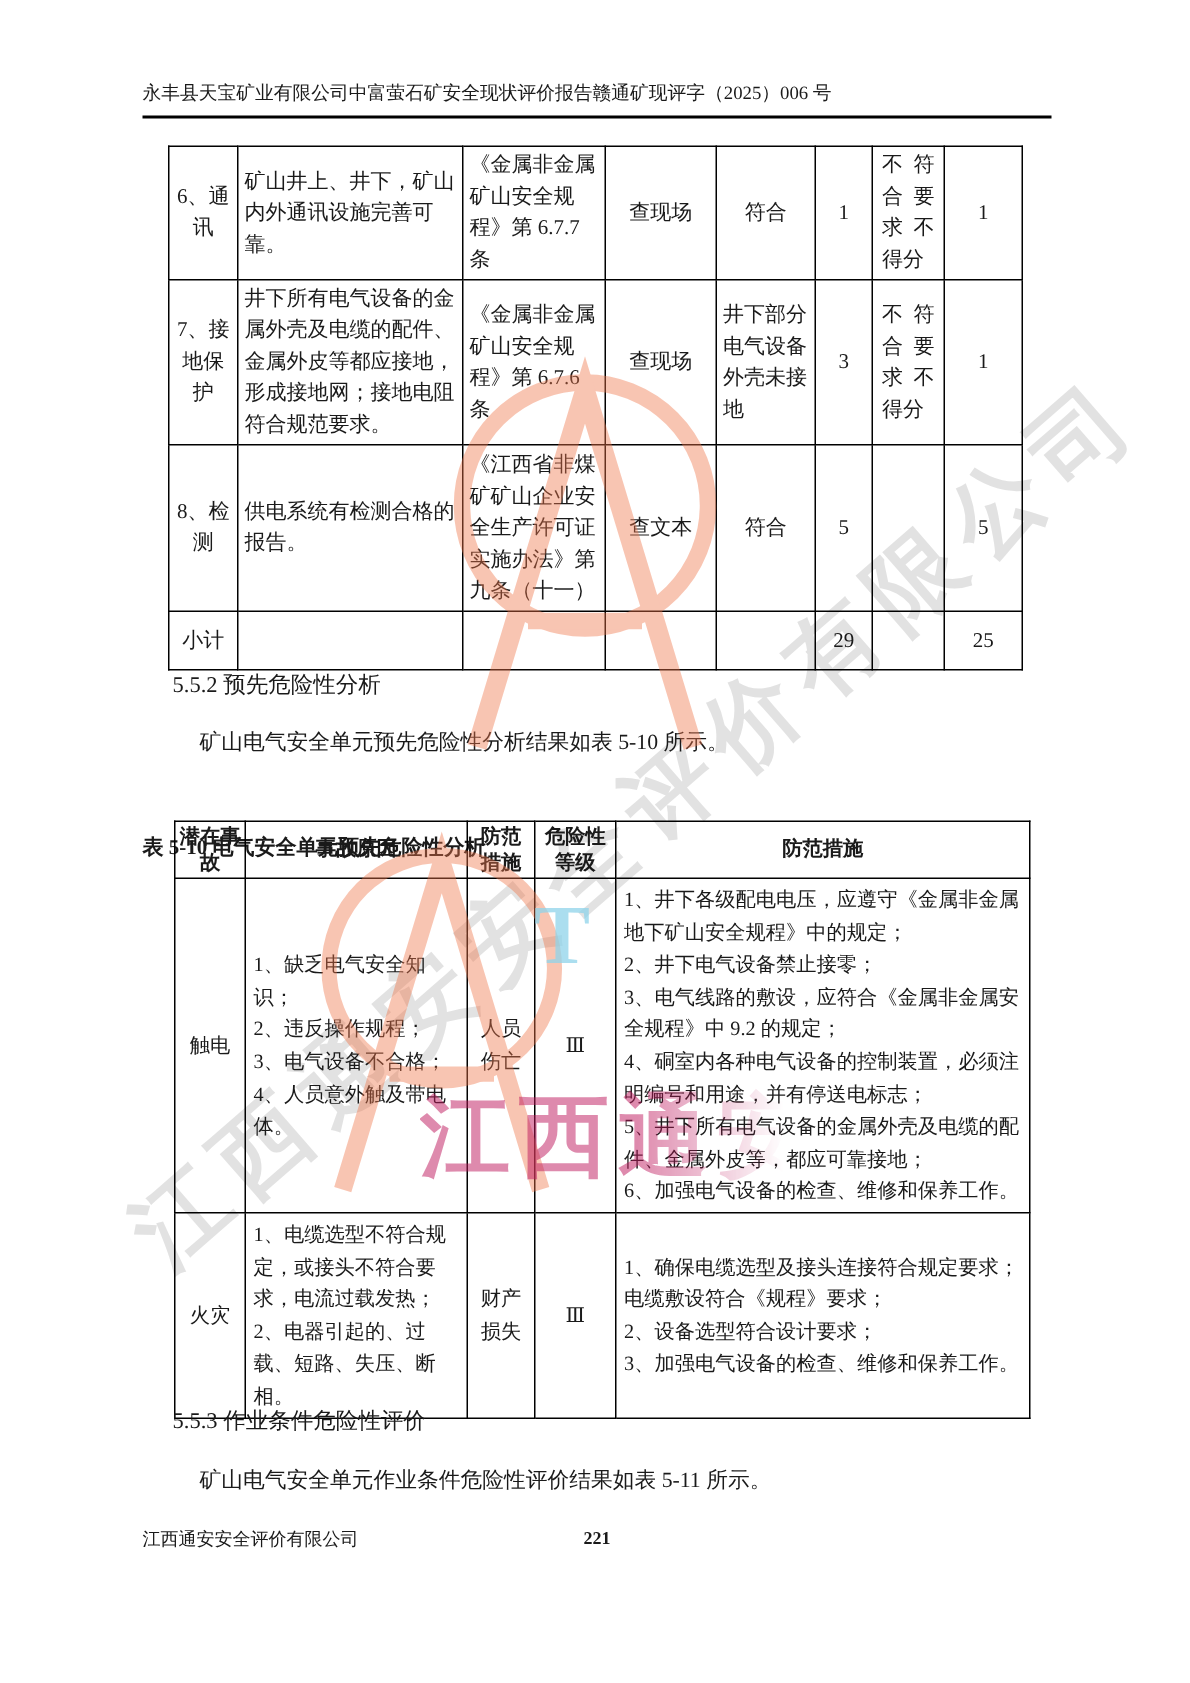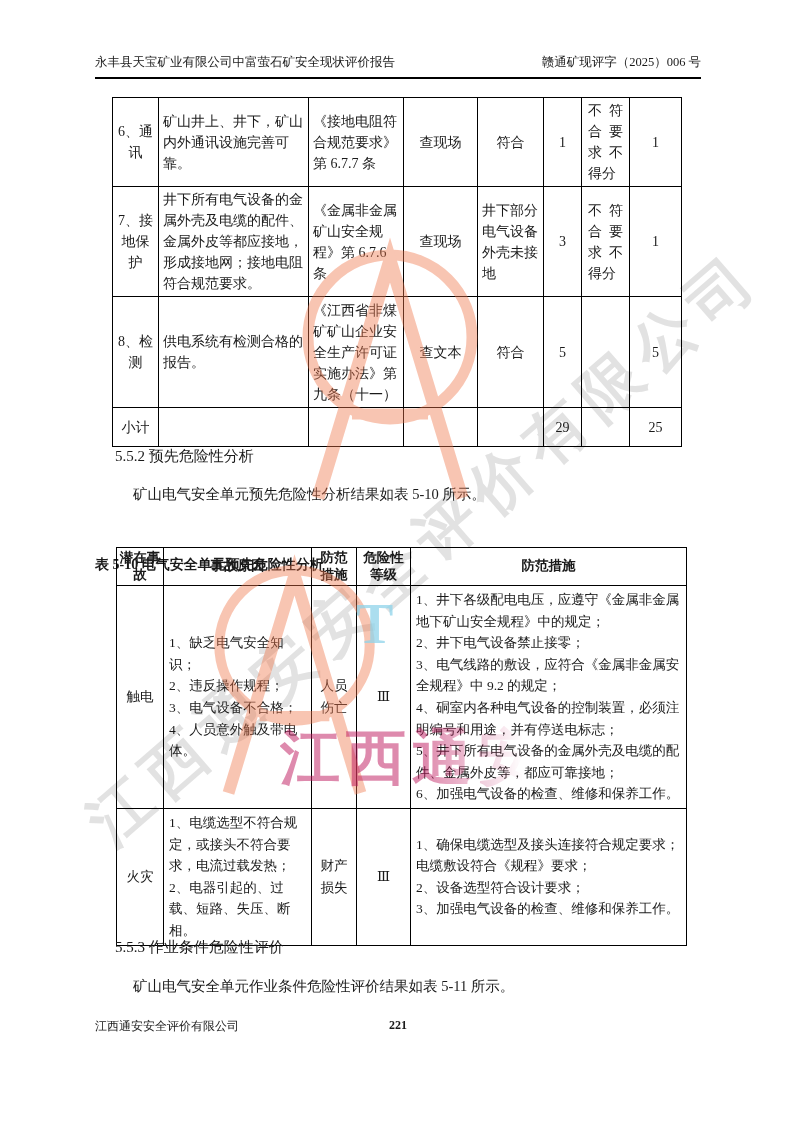--- a/index.html
+++ b/index.html
@@ -23,21 +23,21 @@
   }
   .wm-blue { left:356px; top:592px; font-size:56px; font-weight:bold; color:#8fd4ea; opacity:0.75; }
   .wm-logo { opacity:0.42; }
   .wm-logo-1 { left:300px; top:232px; }
   .wm-logo-2 { left:212px; top:548px; }
 
   
   .content { position:relative; z-index:1; }
   .header {
     position:absolute; left:95px; top:54px; width:606px;
-    display:flex; justify-content:space-between; align-items:flex-end;
+    display:flex; align-items:flex-end;
     font-size:12.5px; padding-bottom:6px; border-bottom:2px solid #000;
   }
   table { border-collapse:collapse; table-layout:fixed; }
   td, th { border:1px solid #000; vertical-align:middle; overflow:hidden; }
 
   .table1 { position:absolute; left:112px; top:97px; width:569px; font-size:14px; line-height:1.5; }
   .table1 td { padding:2px 4px; text-align:center; }
   .table1 td.left { text-align:left; }
   .table1 td.rule { padding:2px 6px; text-align:justify; }
 
@@ -79,21 +79,21 @@
           <col style="width:74px">
         <col style="width:66px">
           <col style="width:38px">
           <col style="width:48px">
           <col style="width:52px">
       </colgroup>
       <tbody>
           <tr style="height:85px">
         <td>6、通讯</td>
         <td class="left">矿山井上、井下，矿山内外通讯设施完善可靠。</td>
-        <td class="left">《接地电阻符合规范要求》第 6.7.7 条</td>
+        <td class="left">《金属非金属矿山安全规程》第 6.7.7 条</td>
         <td>查现场</td>
         <td>符合</td>
         <td>1</td>
         <td class="rule">不符合要求不得分</td>
         <td>1</td>
       </tr>
       <tr style="height:105px">
         <td>7、接地保护</td>
         <td class="left">井下所有电气设备的金属外壳及电缆的配件、金属外皮等都应接地，形成接地网；接地电阻符合规范要求。</td>
         <td class="left">《金属非金属矿山安全规程》第 6.7.6 条</td>

